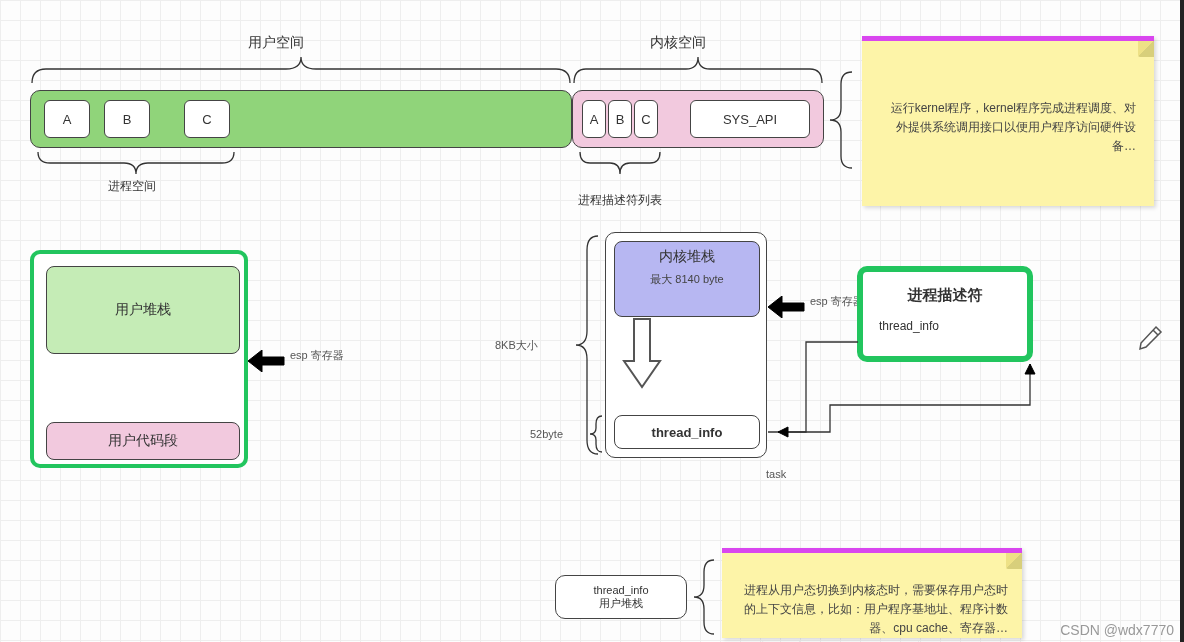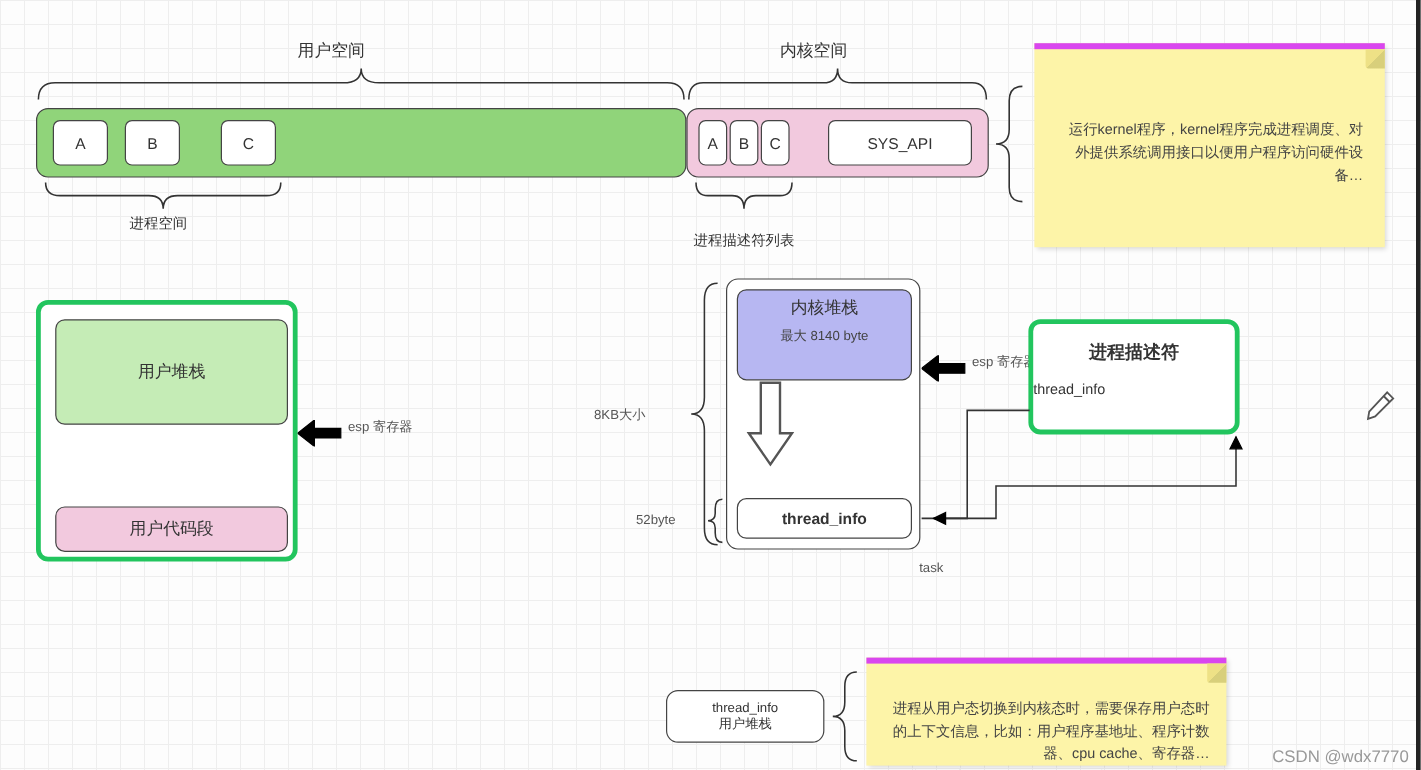--- a/index.html
+++ b/index.html
@@ -83,22 +83,22 @@
   .kstack .sub { font-size:11px; color:#444; text-align:center; }
   .tinfo {
     position:absolute; left:8px; top:182px; width:146px; height:34px;
     background:#fff; border:1px solid #444; border-radius:8px;
     display:flex; align-items:center; justify-content:center;
     font-weight:bold; font-size:13px;
   }
   
   .proc-desc {
     position:absolute; left:857px; top:266px; width:176px; height:96px;
-    background:#fff; border:4px solid #22c55e; border-radius:10px;
-    padding:14px 0;
+    background:#fff; border:6px solid #22c55e; border-radius:10px;
+    padding:14px 16px;
   }
   .proc-desc .title { font-size:15px; font-weight:bold; text-align:center; margin-bottom:14px;}
   .proc-desc .sub { font-size:12px; }
   
   .tinfo-box {
     position:absolute; left:555px; top:575px; width:132px; height:44px;
     background:#fff; border:1px solid #444; border-radius:10px;
     display:flex; flex-direction:column; align-items:center; justify-content:center;
     font-size:11px;
   }

